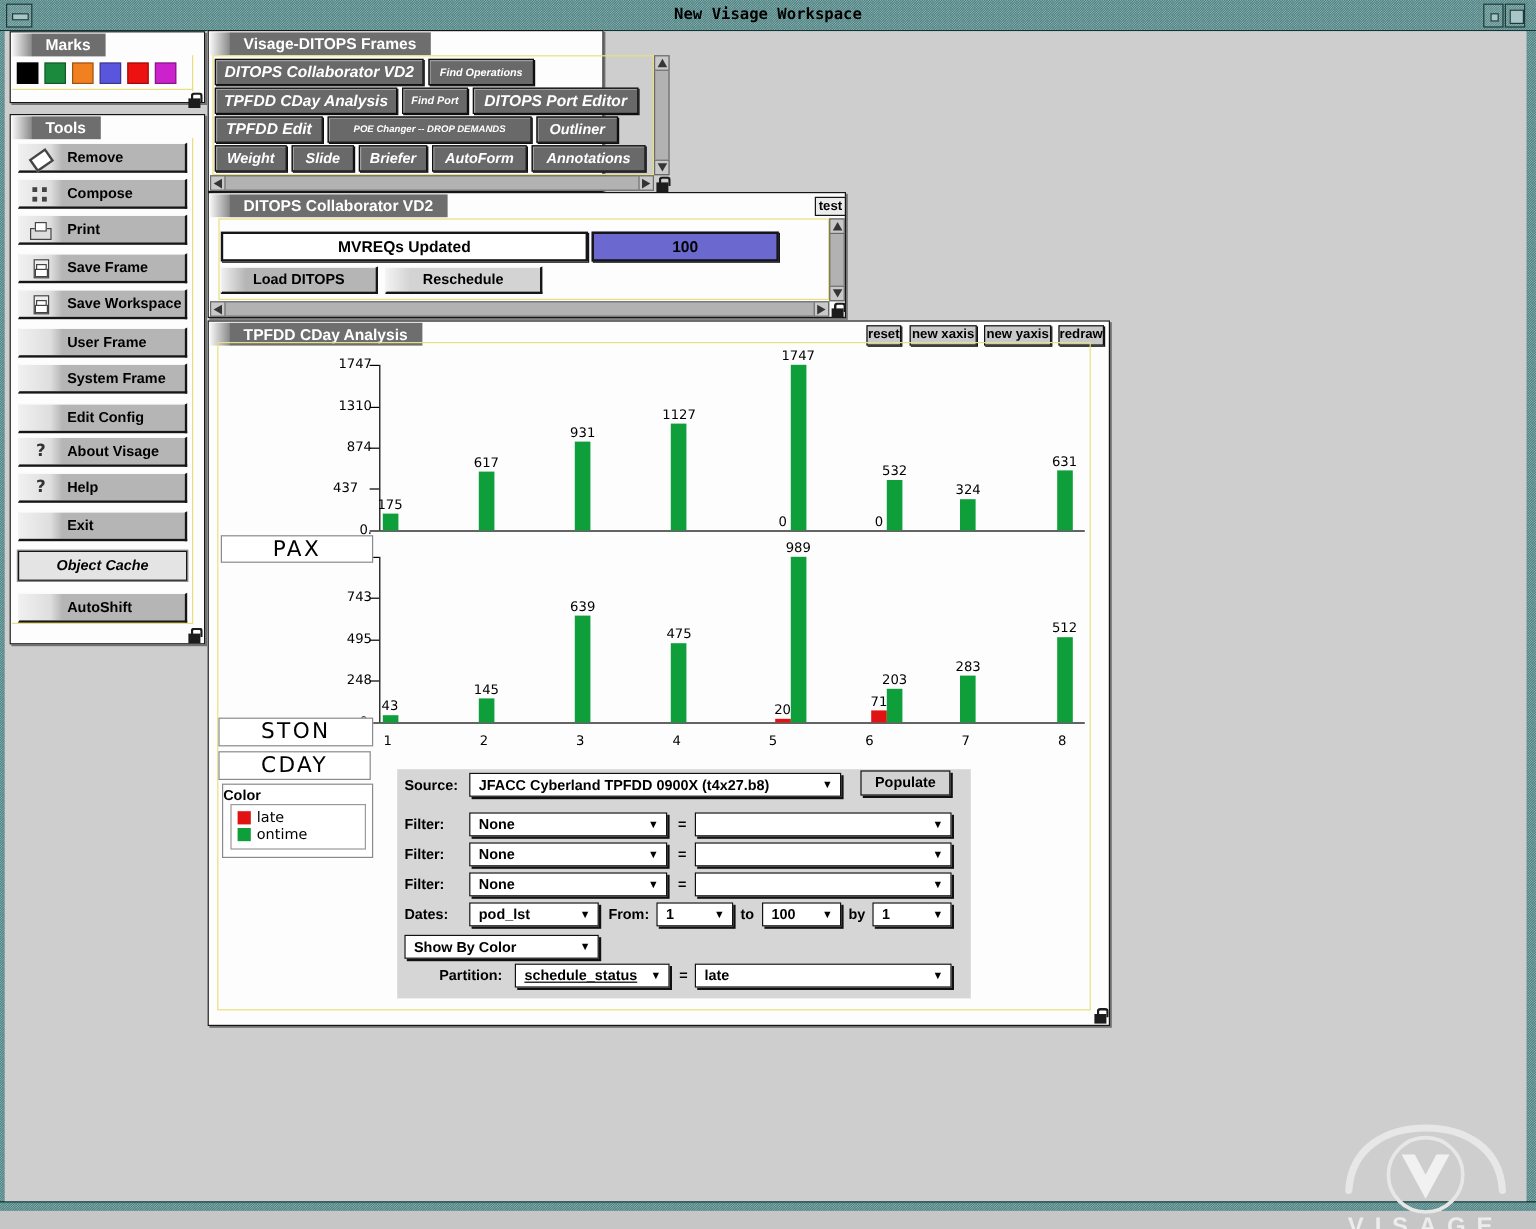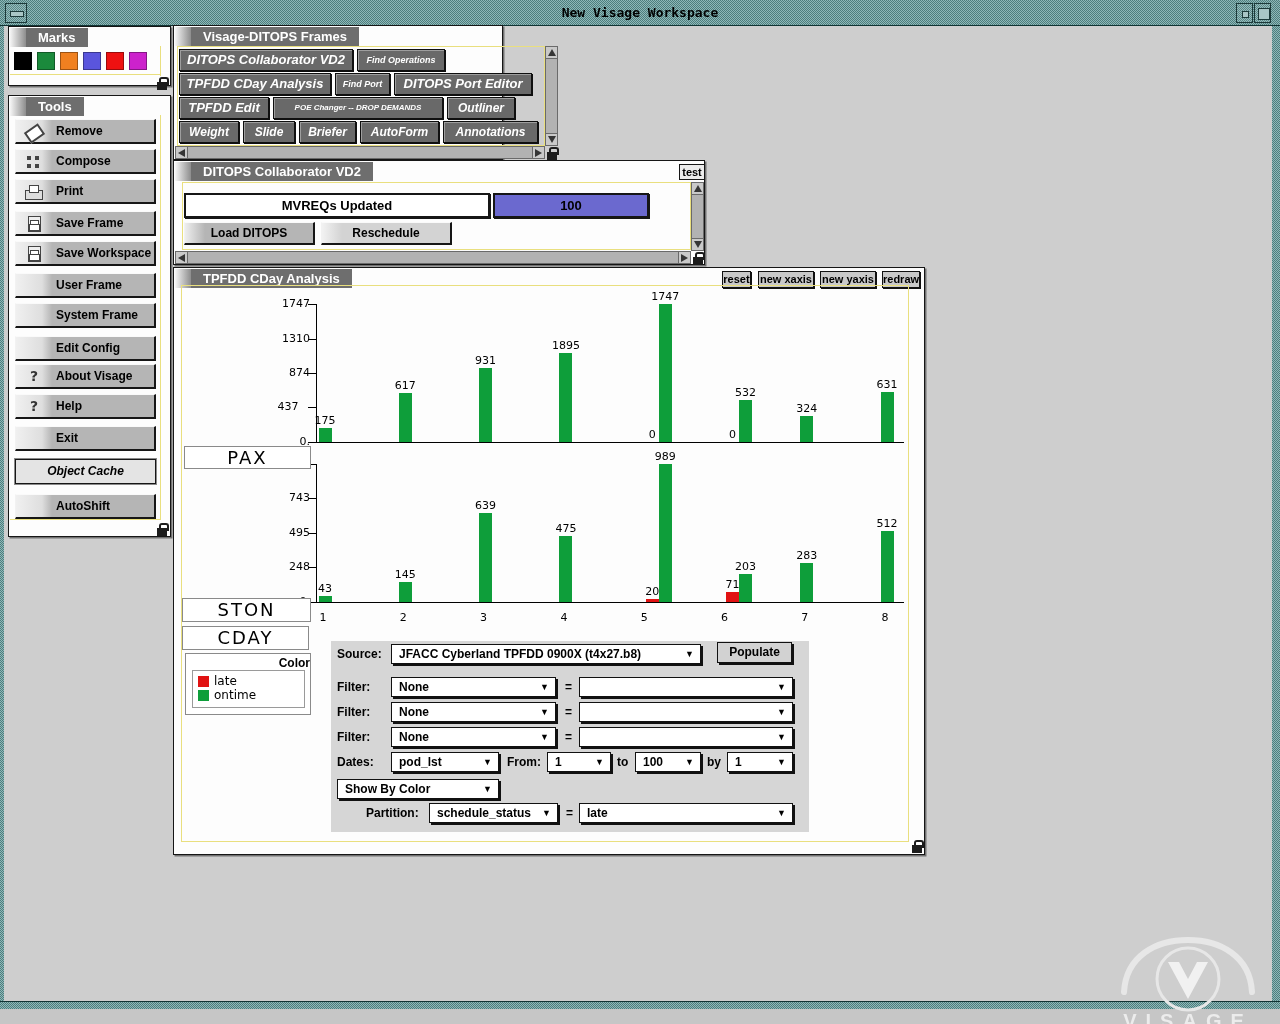--- a/index.html
+++ b/index.html
@@ -88,21 +88,21 @@
   #collab-resched{background:linear-gradient(90deg,#f2f2f2 0,#d3d3d3 20px,#d3d3d3 100%);}
   #collab-tag{position:absolute;border:1px solid #161616;background:#ececec;
     font:bold 11px/14px "Liberation Sans",sans-serif;text-align:center;}
 
   
   .abtn{position:absolute;top:3px;height:17px;background:#c9c9c9;border:1px solid #111;
     box-shadow:1px 1px 0 #111;font:bold 11px/15px "Liberation Sans",sans-serif;text-align:center;cursor:default;}
   .axis-box{position:absolute;background:#fff;border:1px solid #8a8a8a;text-align:center;
     font:18px/22px "DejaVu Sans",sans-serif;letter-spacing:2px;color:#000;}
   #legend{position:absolute;border:1px solid #8a8a8a;background:#fff;}
-  #legend-title{position:absolute;left:0;top:2px;width:100%;text-align:right;
+  #legend-title{position:absolute;left:0;top:2px;width:100%;text-align:left;
     font:bold 12px/14px "Liberation Sans",sans-serif;}
   #legend-items{position:absolute;left:6px;top:16px;width:113px;height:38px;border:1px solid #9a9a9a;}
   .lrow{position:absolute;left:0;height:13px;width:100%;}
   .lsw{position:absolute;left:5px;top:1px;width:11px;height:11px;}
   .llab{position:absolute;left:21px;top:0;font:12px/13px "DejaVu Sans",sans-serif;}
 
   #chart-layer{position:absolute;left:0;top:0;width:750px;height:586px;}
   .ax{position:absolute;background:#000;}
   .ticklab{position:absolute;width:44px;text-align:right;font:11px/14px "DejaVu Sans",sans-serif;color:#000;}
   .bar{position:absolute;}
@@ -308,21 +308,21 @@
         <div class="ticklab" style="left: 92px; top: 132px; text-align: center;">437</div>
         <div class="ax" style="left: 134px; top: 174px; width: 8px; height: 1px;"></div>
         <div class="ticklab" style="left: 92px; top: 167px;">0.</div>
         <div class="bar" style="left: 144.5px; top: 160px; width: 13px; height: 14px; background: rgb(14, 158, 58);"></div>
         <div class="blab" style="left: 126px; top: 146px;">175</div>
         <div class="bar" style="left: 224.8px; top: 125px; width: 13px; height: 49px; background: rgb(14, 158, 58);"></div>
         <div class="blab" style="left: 206.3px; top: 111px;">617</div>
         <div class="bar" style="left: 305.1px; top: 100px; width: 13px; height: 74px; background: rgb(14, 158, 58);"></div>
         <div class="blab" style="left: 286.6px; top: 86px;">931</div>
         <div class="bar" style="left: 385.4px; top: 85px; width: 13px; height: 89px; background: rgb(14, 158, 58);"></div>
-        <div class="blab" style="left: 366.9px; top: 71px;">1895</div>
+        <div class="blab" style="left: 366.9px; top: 71px;">1127</div>
         <div class="blab" style="left: 453.2px; top: 160px;">0</div>
         <div class="bar" style="left: 484.7px; top: 36px; width: 13px; height: 138px; background: rgb(14, 158, 58);"></div>
         <div class="blab" style="left: 466.2px; top: 22px;">1747</div>
         <div class="blab" style="left: 533.5px; top: 160px;">0</div>
         <div class="bar" style="left: 565px; top: 132px; width: 13px; height: 42px; background: rgb(14, 158, 58);"></div>
         <div class="blab" style="left: 546.5px; top: 118px;">532</div>
         <div class="bar" style="left: 626.3px; top: 148px; width: 13px; height: 26px; background: rgb(14, 158, 58);"></div>
         <div class="blab" style="left: 607.8px; top: 134px;">324</div>
         <div class="bar" style="left: 706.6px; top: 124px; width: 13px; height: 50px; background: rgb(14, 158, 58);"></div>
         <div class="blab" style="left: 688.1px; top: 110px;">631</div>
@@ -396,21 +396,21 @@
       <div class="flabel" style="left:176px;top:111px;">From:</div>
       <div class="dd" style="left:216px;top:111px;width:64px;"><span>1</span></div>
       <div class="flabel" style="left:286px;top:111px;">to</div>
       <div class="dd" style="left:304px;top:111px;width:66px;"><span>100</span></div>
       <div class="flabel" style="left:376px;top:111px;">by</div>
       <div class="dd" style="left:396px;top:111px;width:66px;"><span>1</span></div>
 
       <div class="dd" style="left:6px;top:138px;width:162px;"><span>Show By Color</span></div>
 
       <div class="flabel" style="left:35px;top:162px;">Partition:</div>
-      <div class="dd" style="left:98px;top:162px;width:129px;"><span>schedule_status</span></div>
+      <div class="dd" style="left:98px;top:162px;width:129px;text-decoration:underline;"><span>schedule_status</span></div>
       <div class="flabel" style="left:235px;top:162px;">=</div>
       <div class="dd" style="left:248px;top:162px;width:214px;"><span>late</span></div>
     <div class="flabel" style="left: 6px; top: 36px;">Filter:</div>
         <div class="dd" style="left: 60px; top: 36px; width: 165px;"><span>None</span></div>
         <div class="flabel" style="left: 234px; top: 36px;">=</div>
         <div class="dd" style="left: 248px; top: 36px; width: 214px;"></div>
         <div class="flabel" style="left: 6px; top: 61px;">Filter:</div>
         <div class="dd" style="left: 60px; top: 61px; width: 165px;"><span>None</span></div>
         <div class="flabel" style="left: 234px; top: 61px;">=</div>
         <div class="dd" style="left: 248px; top: 61px; width: 214px;"></div>

